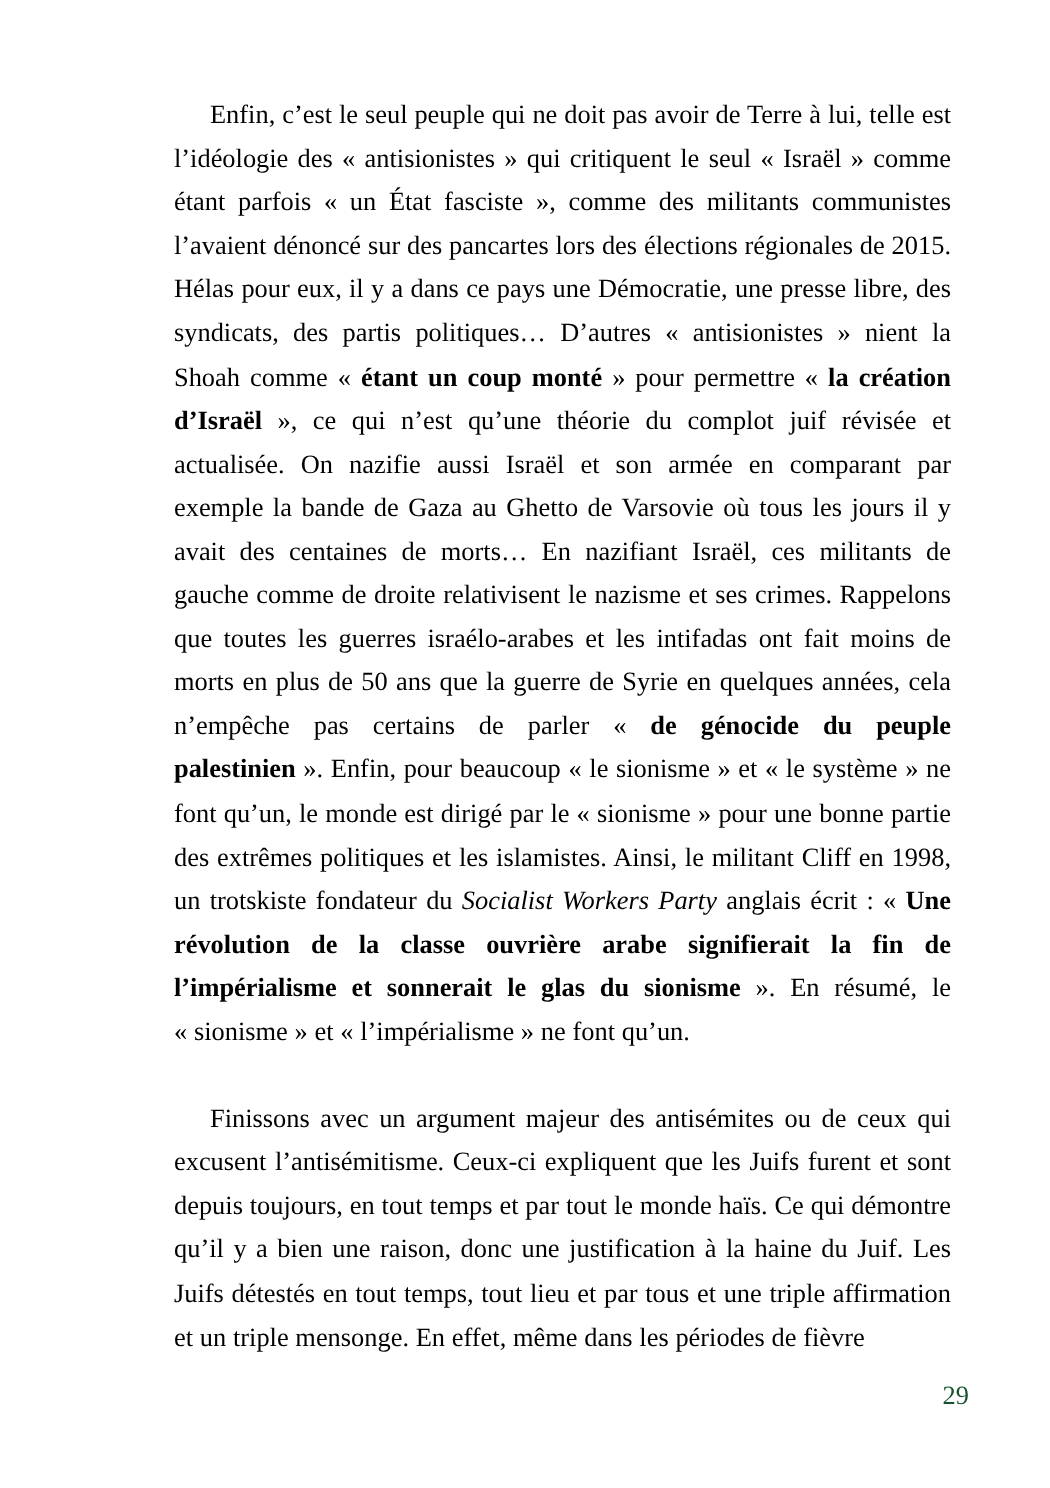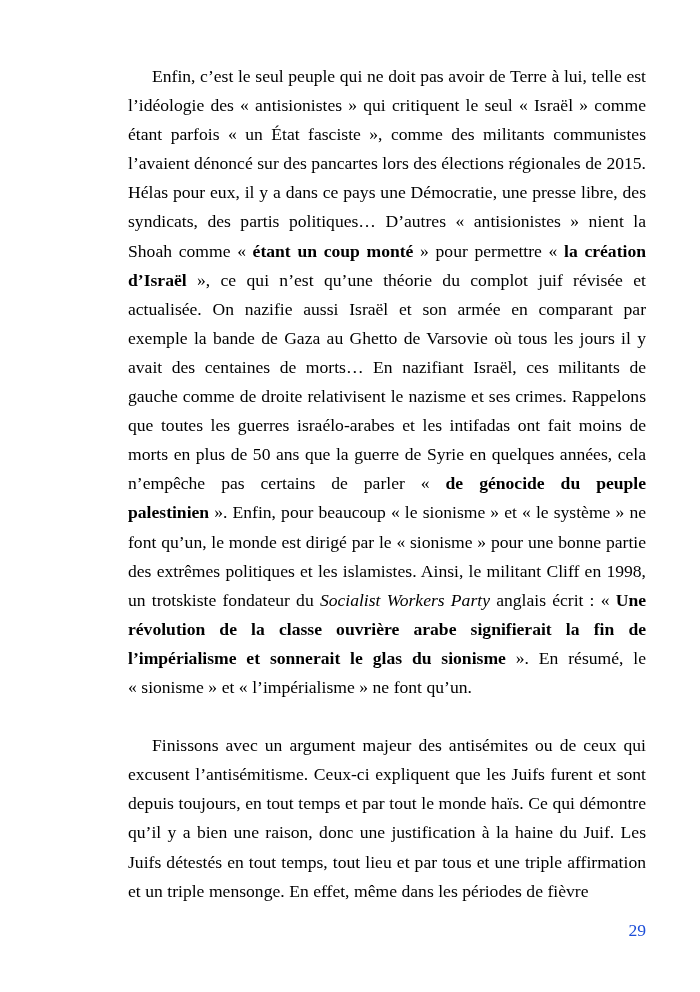--- a/index.html
+++ b/index.html
@@ -20,21 +20,21 @@
     position: absolute;
     left: 0;
     top: 0;
     width: 700px;
     height: 992px;
     background: #ffffff;
     overflow: hidden;
   }
   .text-column {
     position: absolute;
-    left: 128px;
+    left: 116px;
     top: 62px;
     width: 518px;
   }
   .para {
     margin: 0;
     text-align: justify;
     text-justify: inter-word;
     font-size: 17.6px;
     line-height: 29.1px;
     text-indent: 24px;
@@ -52,21 +52,21 @@
   }
   .page-number {
     position: absolute;
     left: 128px;
     top: 916px;
     width: 518px;
     text-align: right;
     font-size: 17.6px;
     line-height: 29.1px;
     font-family: "Liberation Serif", "DejaVu Serif", serif;
-    color: #1d4ed8;
+    color: #14532d;
   }
 </style>
 </head>
 <body>
 
 <div class="page">
 
   <div class="text-column">
     <p class="para"><span>Enfin, c’est le seul peuple qui ne doit pas avoir de Terre à lui, telle est l’idéologie des «&nbsp;antisionistes&nbsp;» qui critiquent le seul «&nbsp;Israël&nbsp;» comme étant parfois «&nbsp;un État fasciste&nbsp;», comme des militants communistes l’avaient dénoncé sur des pancartes lors des élections régionales de 2015. Hélas pour eux, il y a dans ce pays une Démocratie, une presse libre, des syndicats, des partis politiques… D’autres «&nbsp;antisionistes&nbsp;» nient la Shoah comme «&nbsp;</span><span class="b">étant un coup monté</span><span>&nbsp;» pour permettre «&nbsp;</span><span class="b">la création d’Israël</span><span>&nbsp;», ce qui n’est qu’une théorie du complot juif révisée et actualisée. On nazifie aussi Israël et son armée en comparant par exemple la bande de Gaza au Ghetto de Varsovie où tous les jours il y avait des centaines de morts… En nazifiant Israël, ces militants de gauche comme de droite relativisent le nazisme et ses crimes. Rappelons que toutes les guerres israélo-arabes et les intifadas ont fait moins de morts en plus de 50 ans que la guerre de Syrie en quelques années, cela n’empêche pas certains de parler «&nbsp;</span><span class="b">de génocide du peuple palestinien</span><span>&nbsp;». Enfin, pour beaucoup «&nbsp;le sionisme&nbsp;» et «&nbsp;le système&nbsp;» ne font qu’un, le monde est dirigé par le «&nbsp;sionisme&nbsp;» pour une bonne partie des extrêmes politiques et les islamistes. Ainsi, le militant Cliff en 1998, un trotskiste fondateur du </span><span class="i">Socialist Workers Party</span><span> anglais écrit&nbsp;: «&nbsp;</span><span class="b">Une révolution de la classe ouvrière arabe signifierait la fin de l’impérialisme et sonnerait le glas du sionisme</span><span>&nbsp;». En résumé, le «&nbsp;sionisme&nbsp;» et «&nbsp;l’impérialisme&nbsp;» ne font qu’un.</span></p>
     <p class="para"><span>Finissons avec un argument majeur des antisémites ou de ceux qui excusent l’antisémitisme. Ceux-ci expliquent que les Juifs furent et sont depuis toujours, en tout temps et par tout le monde haïs. Ce qui démontre qu’il y a bien une raison, donc une justification à la haine du Juif. Les Juifs détestés en tout temps, tout lieu et par tous et une triple affirmation et un triple mensonge. En effet, même dans les périodes de fièvre</span></p>

